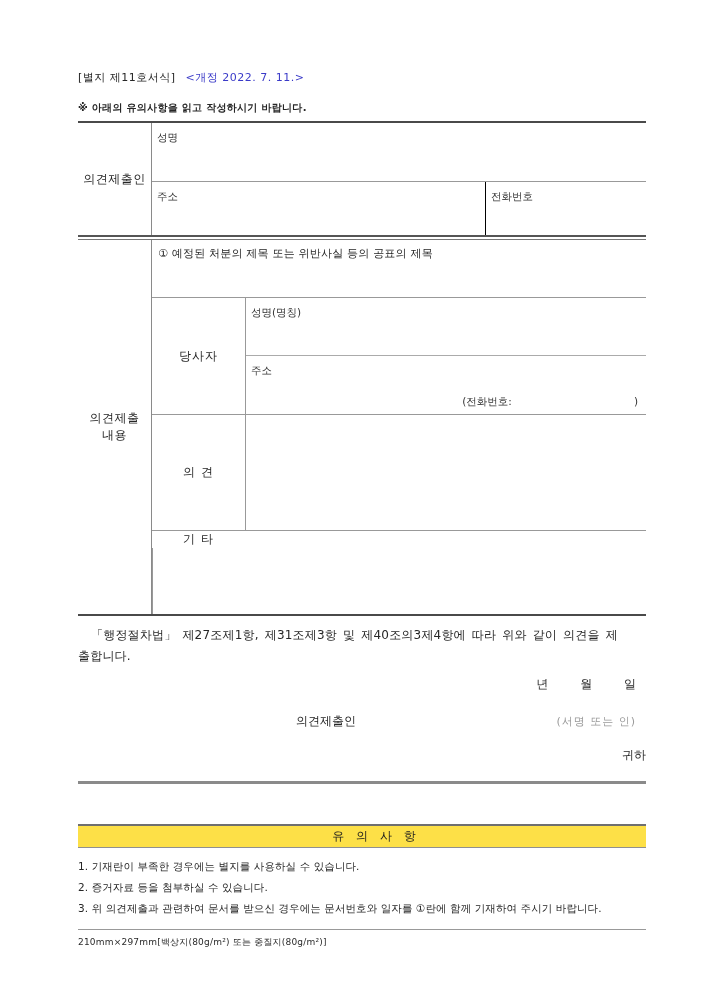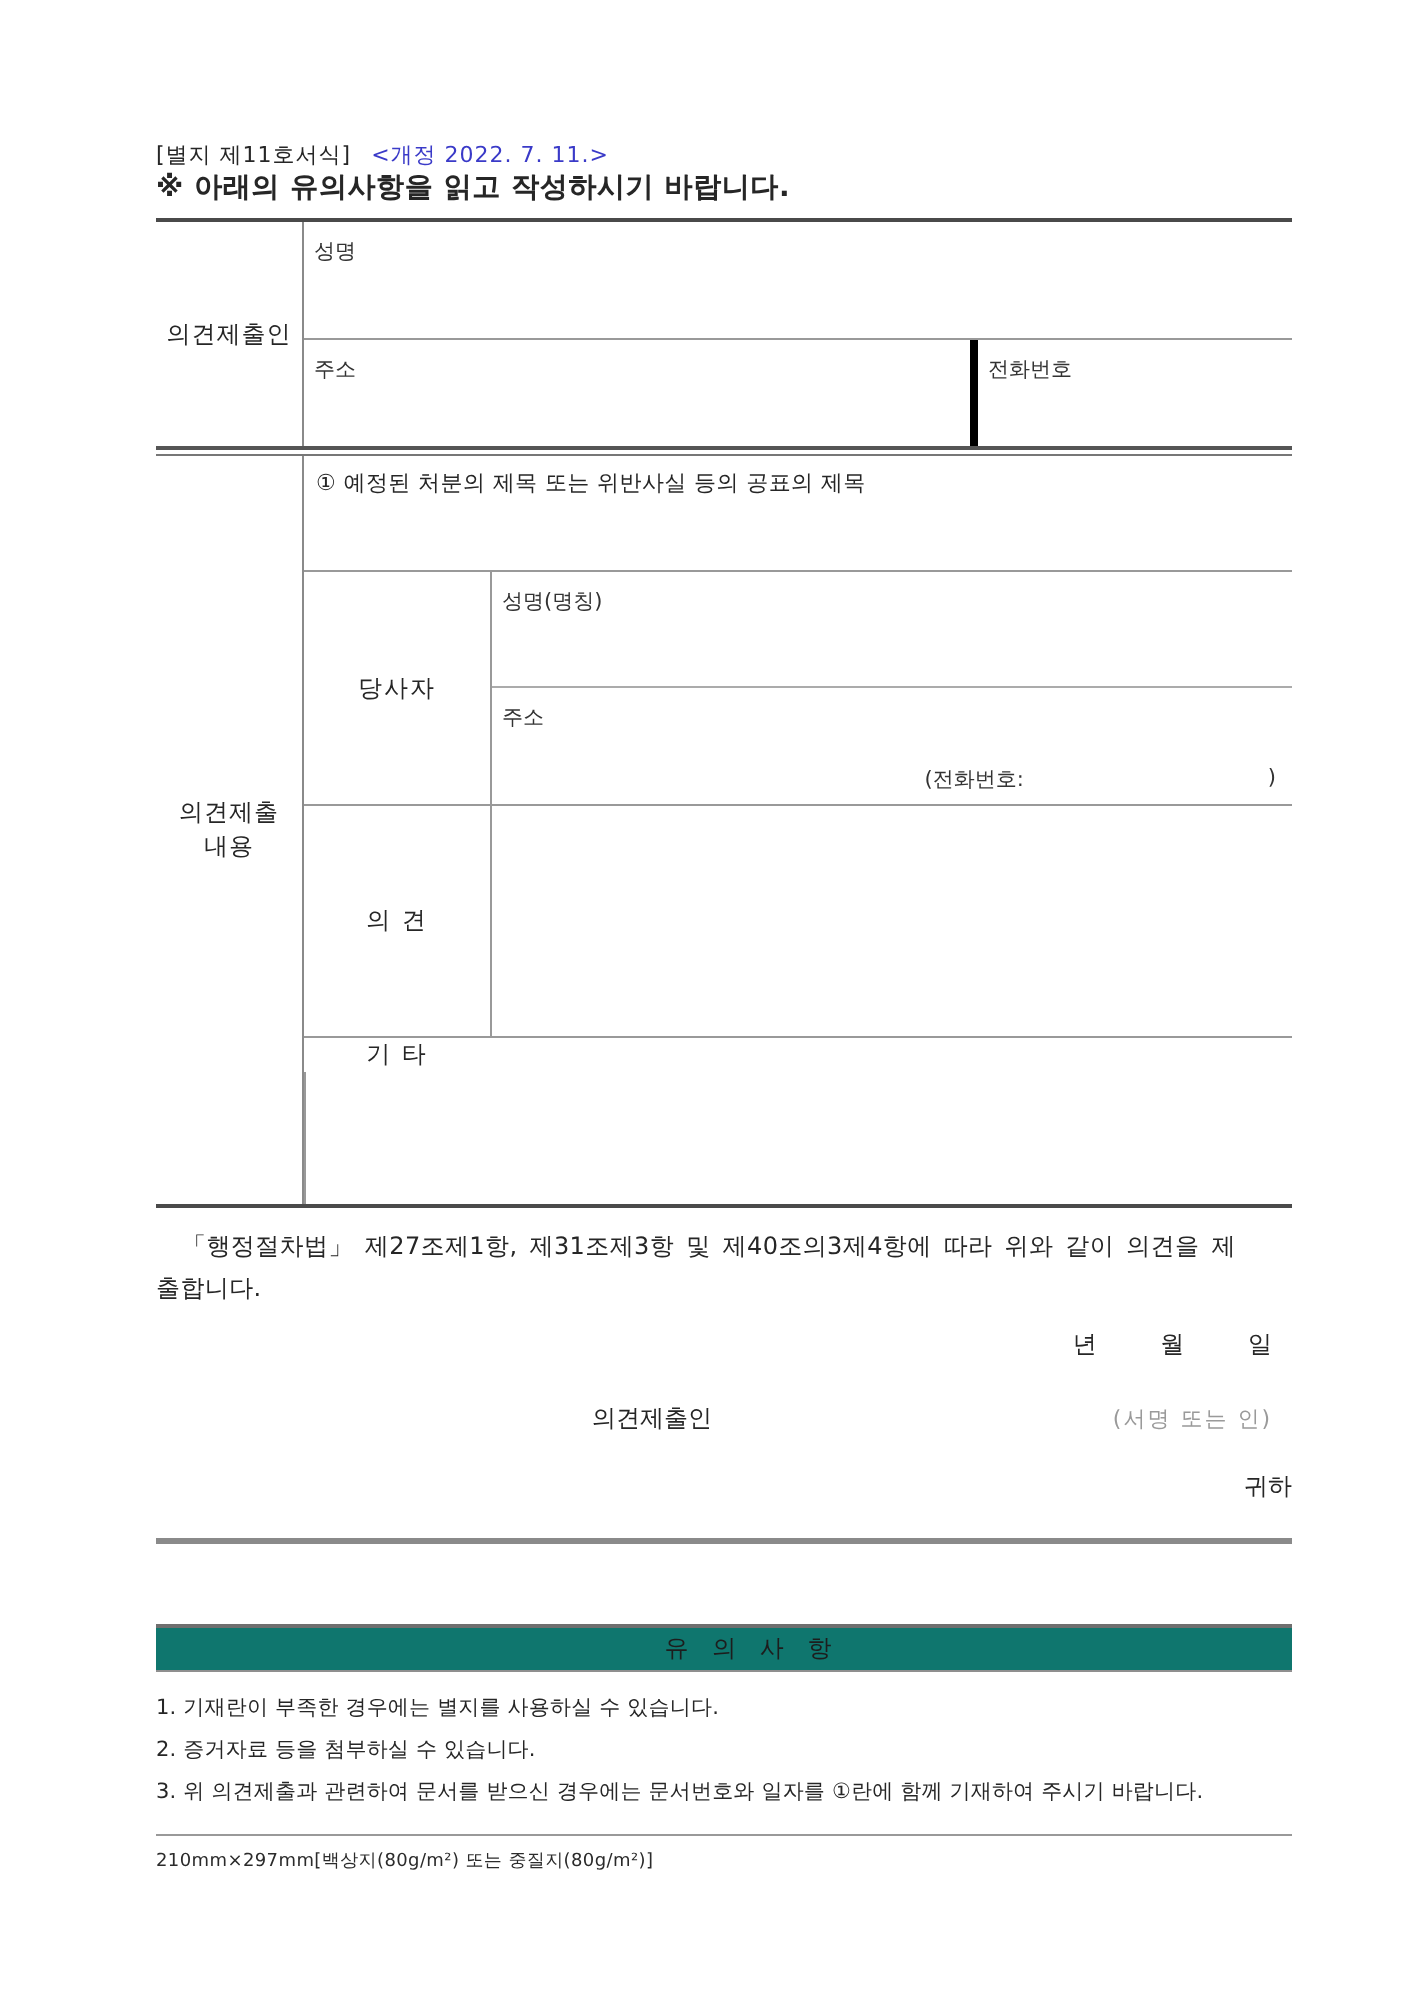--- a/index.html
+++ b/index.html
@@ -8,37 +8,37 @@
     font-family:"DejaVu Sans","Liberation Sans",sans-serif;
     color:#262626;position:relative;overflow:hidden;
   }
   .sheet{position:absolute;left:78px;top:70px;width:568px;}
 
   
   .form-code-line{font-size:11px;letter-spacing:0.5px;}
   .form-code{color:#262626;}
   .revision{color:#3a3ac8;margin-left:6px;}
   .doc-title{text-align:center;font-size:21px;font-weight:bold;letter-spacing:2px;margin-top:12px;color:#111;}
-  .instruction{font-size:14px;font-weight:bold;letter-spacing:0.3px;}
+  .instruction{font-size:10px;font-weight:bold;margin-top:16px;letter-spacing:0.3px;}
 
   
   .tbl{display:flex;box-sizing:border-box;}
   .t1{margin-top:6px;border-top:2px solid #4a4a4a;border-bottom:2px solid #555;}
   .t2{margin-top:2px;border-top:1px solid #777;border-bottom:2px solid #4a4a4a;}
   .rowhdr{width:73px;display:flex;flex-direction:column;align-items:center;justify-content:center;
           font-size:12px;letter-spacing:0.5px;flex-shrink:0;}
   .t-body{flex:1;border-left:1px solid #8a8a8a;min-width:0;}
   .cell-label{font-size:10.5px;color:#333;}
   .pad{padding:3px 5px;box-sizing:border-box;}
 
   
   .t1-row1{height:58px;}
   .t1-row2{display:flex;border-top:1px solid #999;height:53px;}
   .t1-addr{width:333px;box-sizing:border-box;}
-  .t1-phone{flex:1;border-left:4px solid #000000;box-sizing:border-box;}
+  .t1-phone{flex:1;border-left:1px solid #000000;box-sizing:border-box;}
 
   
   .t2-item1{height:57px;font-size:11px;padding:6px 6px;box-sizing:border-box;letter-spacing:0.2px;}
   .t2-sec{display:flex;border-top:1px solid #999;}
   .t2-label{width:93px;flex-shrink:0;display:flex;align-items:center;justify-content:center;
             font-size:12px;letter-spacing:1px;}
   .t2-content{flex:1;border-left:1px solid #999;min-width:0;}
   .party-name{height:57px;box-sizing:border-box;}
   .party-addr{height:59px;box-sizing:border-box;border-top:1px solid #ababab;position:relative;}
   .phone-inline{position:absolute;right:8px;bottom:5px;font-size:10.5px;color:#333;display:flex;align-items:flex-start;}
@@ -53,21 +53,21 @@
   .date-line{margin-top:9px;text-align:right;font-size:12px;padding-right:10px;}
   .date-line span{margin-left:28px;}
   .sign-line{margin-top:20px;display:flex;justify-content:space-between;font-size:12px;
              padding-left:218px;padding-right:10px;align-items:baseline;}
   .sign-hint{color:#9a9a9a;font-size:11px;letter-spacing:1px;}
   .recipient-line{margin-top:17px;font-size:12px;padding-left:163px;text-align:right;}
 
   .divider{margin-top:17px;height:3px;background:#8a8a8a;}
 
   
-  .notes-bar{margin-top:40px;height:24px;background:#0f766e;border-top:2px solid #6f6f6f;border-bottom:1px solid #8f8f8f;
+  .notes-bar{margin-top:40px;height:24px;background:#fde047;border-top:2px solid #6f6f6f;border-bottom:1px solid #8f8f8f;
              display:flex;align-items:center;justify-content:center;font-size:12px;letter-spacing:4px;color:#1d1d1d;box-sizing:border-box;padding-left:28px;}
   .notes-list{padding:8px 0 8px 0;}
   .notes-item{font-size:10.5px;line-height:21px;letter-spacing:0.1px;white-space:nowrap;}
   .notes-bottom{height:1px;background:#999;margin-top:2px;}
 
   .paper-spec{margin-top:6px;text-align:left;font-size:9px;color:#2b2b2b;letter-spacing:0.2px;}
 </style>
 </head>
 <body>
 

